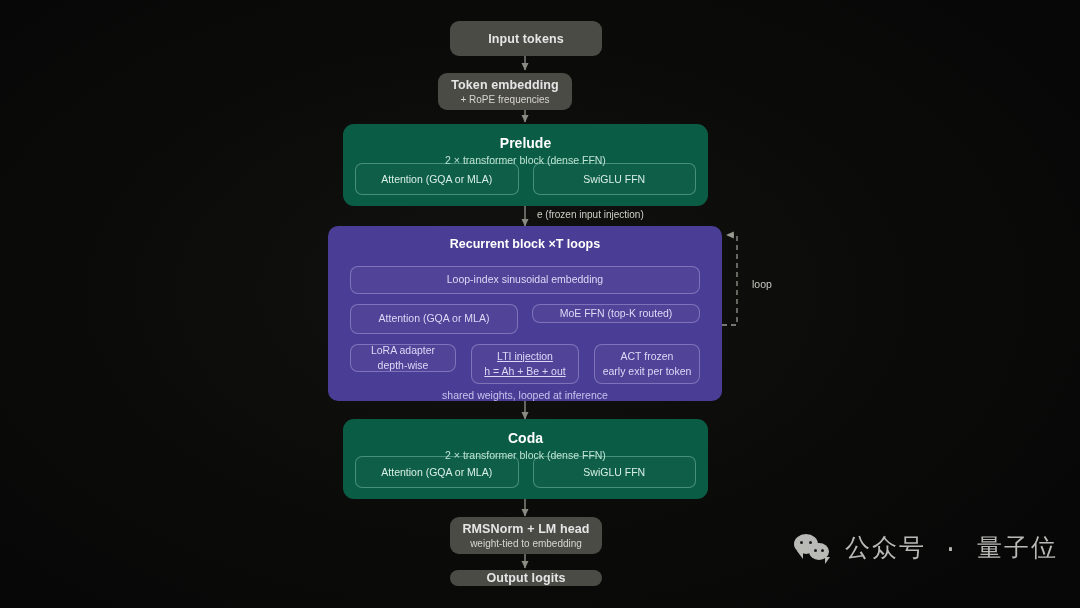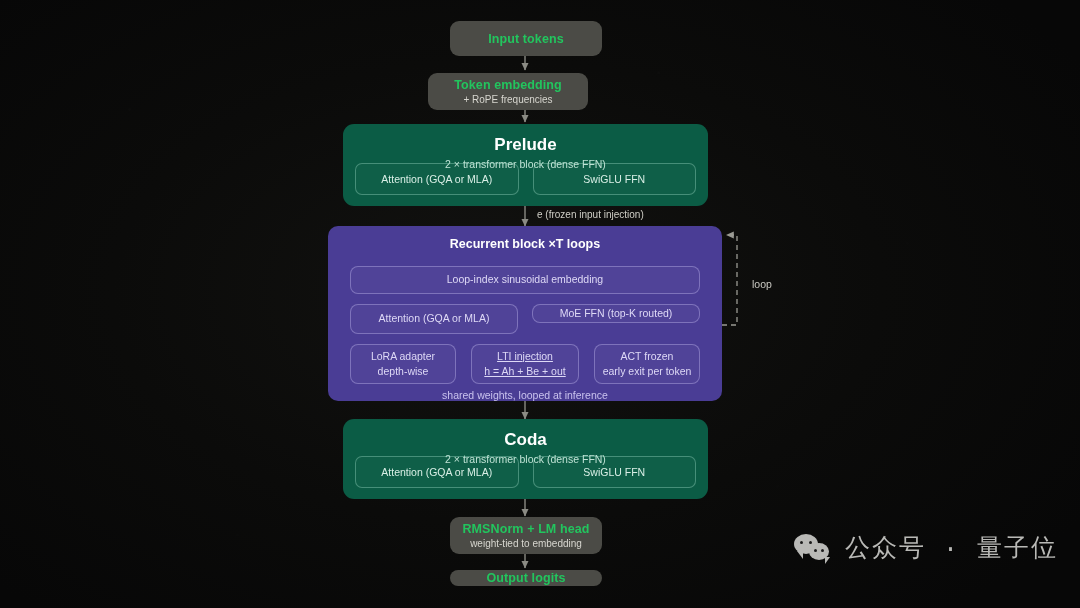--- a/index.html
+++ b/index.html
@@ -44,37 +44,37 @@
   
   .grey {
     background: #4b4b46;
     border-radius: 9px;
     color: #f0efe9;
   }
   .grey .title {
     font-size: 12.5px;
     font-weight: bold;
     letter-spacing: .1px;
-    color: #22c55e;
+    color: #e5e5e5;
   }
   .grey .sub {
     font-size: 10px;
     color: #d7d6cf;
     margin-top: 2px;
   }
 
   
   .green {
     background: #0b5c45;
     border-radius: 11px;
     justify-content: flex-start;
     padding-top: 11px;
   }
   .green .hdr {
-    font-size: 17px;
+    font-size: 14px;
     font-weight: bold;
     color: #ffffff;
   }
   .green .hsub {
     font-size: 10.5px;
     color: #bfe3d5;
     margin-top: 3px;
   }
   .green-row {
     position: absolute;
@@ -231,21 +231,21 @@
 
     <line x1="525" y1="553" x2="525" y2="568" stroke="#8b8b84" stroke-width="1.4" marker-end="url(#ah)"></line>
 
     <path d="M722,325 L737,325 L737,235 L726,235" fill="none" stroke="#9a9a93" stroke-width="1.3" stroke-dasharray="5,4" marker-end="url(#ahd)"></path>
   </svg>
 
   <div class="node grey" style="left:450px; top:21px; width:152px; height:35px;">
     <div class="title">Input tokens</div>
   </div>
 
-  <div class="node grey" style="left:428px; top:73px; width:160px; height:37px;">
+  <div class="node grey" style="left:438px; top:73px; width:134px; height:37px;">
     <div class="title">Token embedding</div>
     <div class="sub">+ RoPE frequencies</div>
   </div>
 
   <div class="node green" style="left:343px; top:124px; width:365px; height:82px;">
     <div class="hdr">Prelude</div>
     <div class="hsub">2 × transformer block (dense FFN)</div>
     <div class="green-row">
       <div class="gchip">Attention (GQA or MLA)</div>
       <div class="gchip">SwiGLU FFN</div>
@@ -257,21 +257,21 @@
   <div class="node purple" style="left:328px; top:226px; width:394px; height:175px;">
     <div class="hdr">Recurrent block ×T loops</div>
     <div class="hsub">shared weights, looped at inference</div>
   </div>
 
   <div class="pchip" style="left:350px; top:266px; width:350px; height:28px;">Loop-index sinusoidal embedding</div>
 
   <div class="pchip" style="left:350px; top:304px; width:168px; height:30px;">Attention (GQA or MLA)</div>
   <div class="pchip" style="left:532px; top:304px; width:168px; height:19px;">MoE FFN (top-K routed)</div>
 
-  <div class="pchip" style="left:350px; top:344px; width:106px; height:40px;">
+  <div class="pchip" style="left:350px; top:344px; width:106px; height:28px;">
     <span>LoRA adapter</span>
     <span>depth-wise</span>
   </div>
   <div class="pchip" style="left:471px; top:344px; width:108px; height:40px;text-decoration:underline;">
     <span>LTI injection</span>
     <span>h = Ah + Be + out</span>
   </div>
   <div class="pchip" style="left:594px; top:344px; width:106px; height:40px;">
     <span>ACT frozen</span>
     <span>early exit per token</span>

